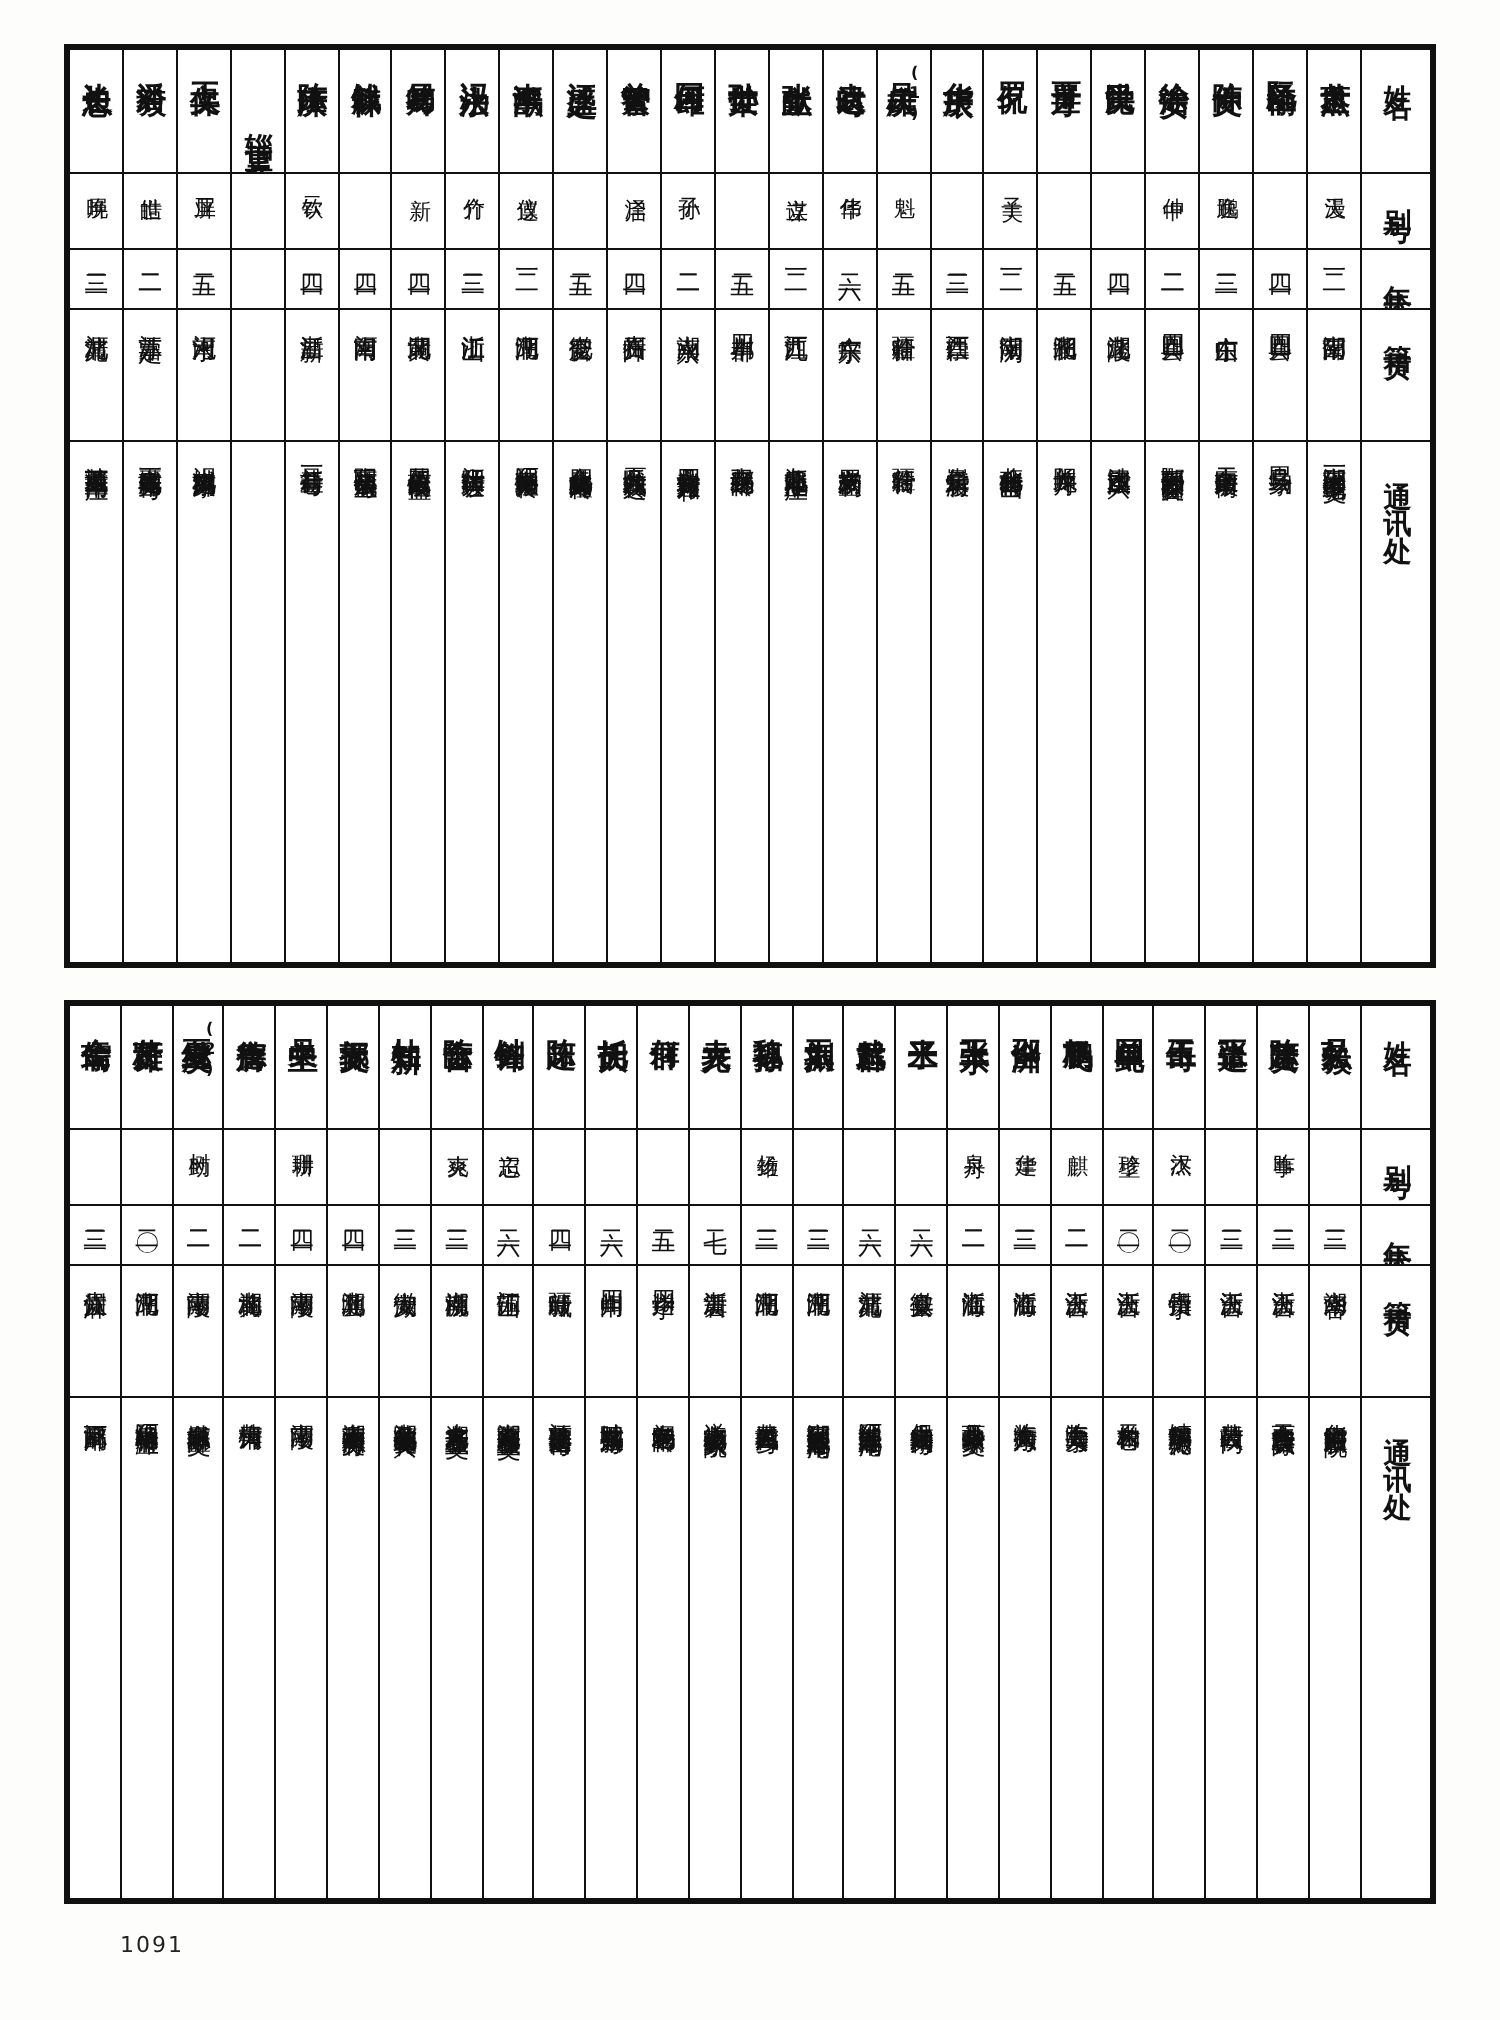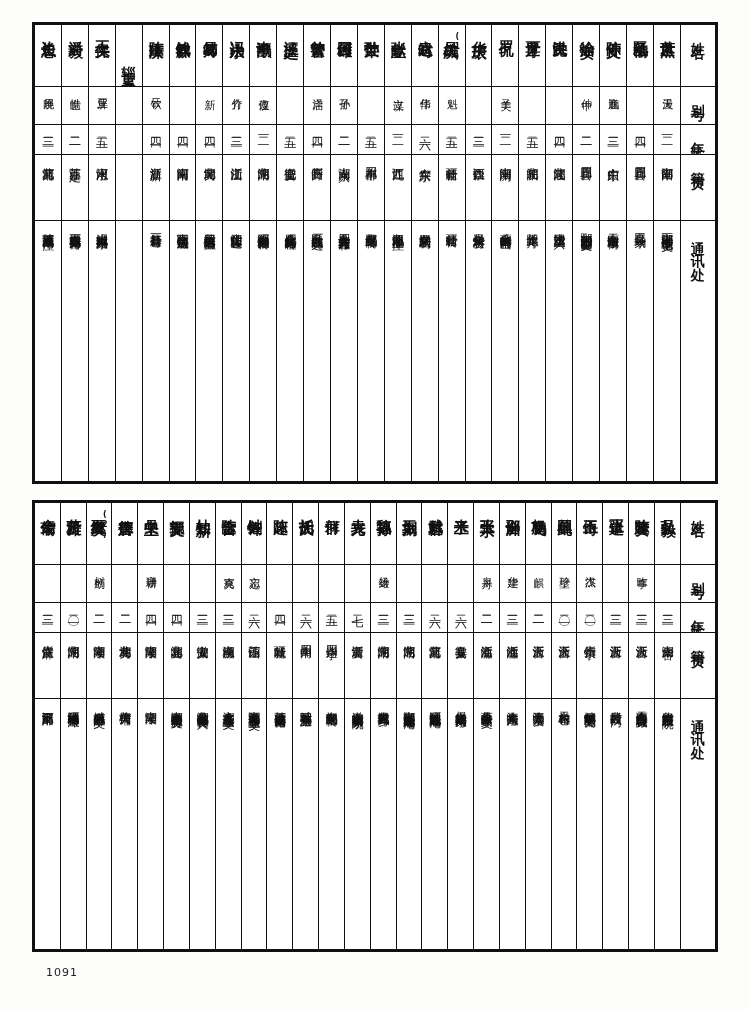--- a/index.html
+++ b/index.html
@@ -58,21 +58,21 @@
   .rowlabel{width:34px;}
   
   tr.r-name{height:62px;}
   tr.r-alias{height:38px;}
   tr.r-age{height:30px;}
   tr.r-origin{height:66px;}
   tr.r-addr{height:auto;}
   .sup{font-size:8px;vertical-align:super;}
   .pageno{
     position:absolute;
-    left:46px;top:966px;
+    left:60px;top:966px;
     font-size:11px;
     font-family:"DejaVu Sans","Liberation Sans",sans-serif;
     letter-spacing:1px;
     color:#222;
   }
   .unit .v{font-size:14px;letter-spacing:6px;padding-top:30px;}
 </style>
 </head>
 <body>
 

